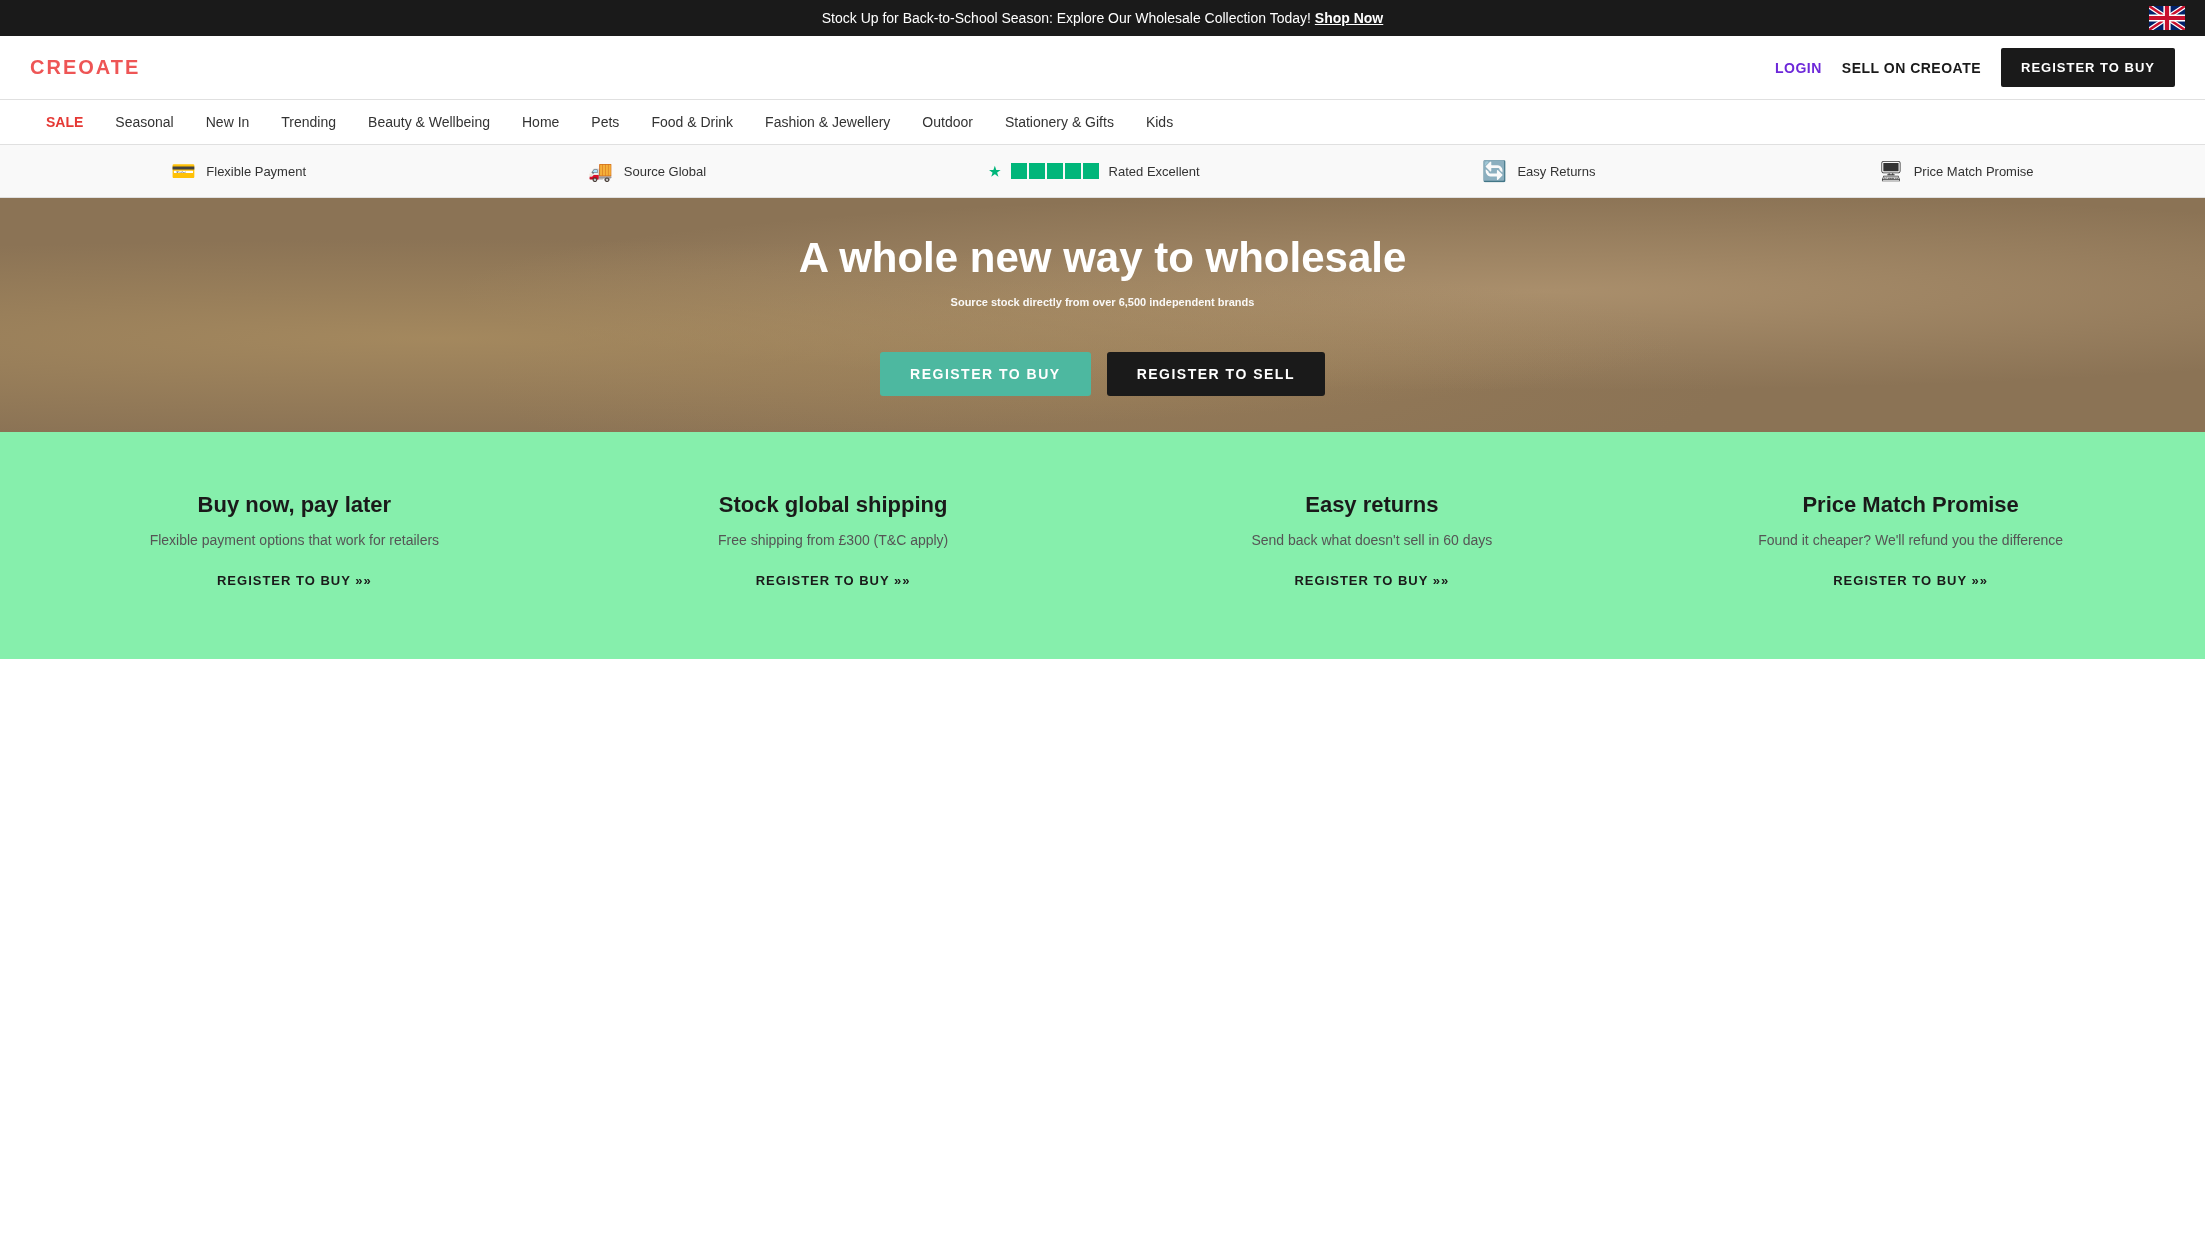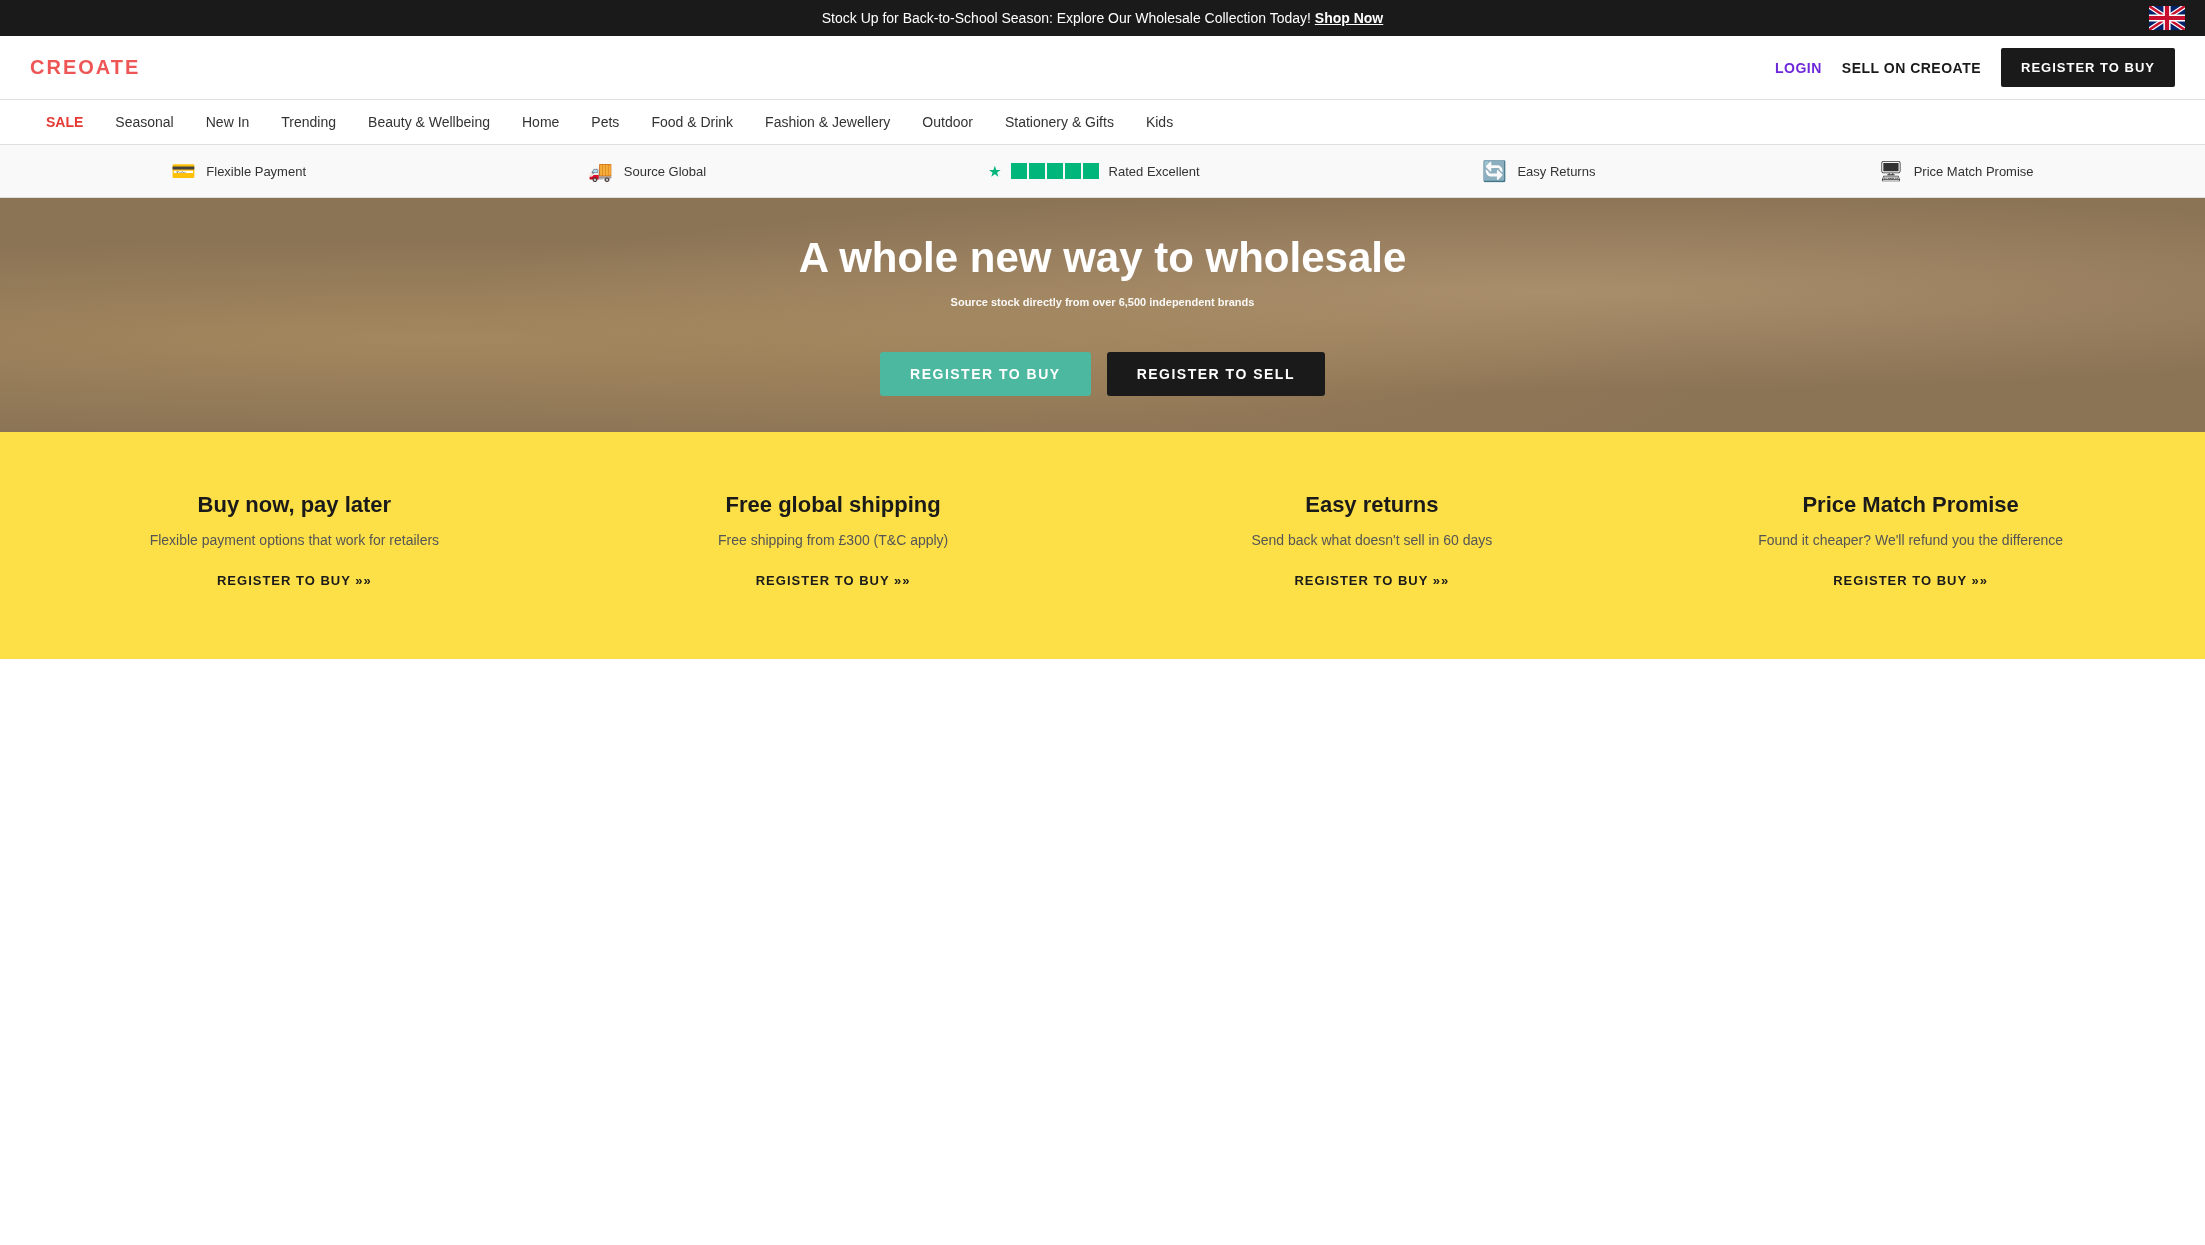--- a/index.html
+++ b/index.html
@@ -218,21 +218,21 @@
       padding: 14px 30px;
       font-size: 14px;
       font-weight: 700;
       letter-spacing: 1.5px;
       cursor: pointer;
       border-radius: 3px;
     }
 
     
     .features {
-      background: #fde047;
+      background: #86efac;
       display: grid;
       grid-template-columns: repeat(4, 1fr);
       padding: 50px 40px 60px;
       gap: 30px;
     }
     .feature-item {
       text-align: center;
       padding: 10px;
     }
     .feature-title {
@@ -347,21 +347,21 @@
   </div>
 </section>
 
 <section class="features">
   <div class="feature-item">
     <div class="feature-title">Buy now, pay later</div>
     <div class="feature-desc">Flexible payment options that work for retailers</div>
     <a class="feature-link">REGISTER TO BUY</a>
   </div>
   <div class="feature-item">
-    <div class="feature-title">Free global shipping</div>
+    <div class="feature-title">Stock global shipping</div>
     <div class="feature-desc">Free shipping from £300 (T&amp;C apply)</div>
     <a class="feature-link">REGISTER TO BUY</a>
   </div>
   <div class="feature-item">
     <div class="feature-title">Easy returns</div>
     <div class="feature-desc">Send back what doesn't sell in 60 days</div>
     <a class="feature-link">REGISTER TO BUY</a>
   </div>
   <div class="feature-item">
     <div class="feature-title">Price Match Promise</div>

